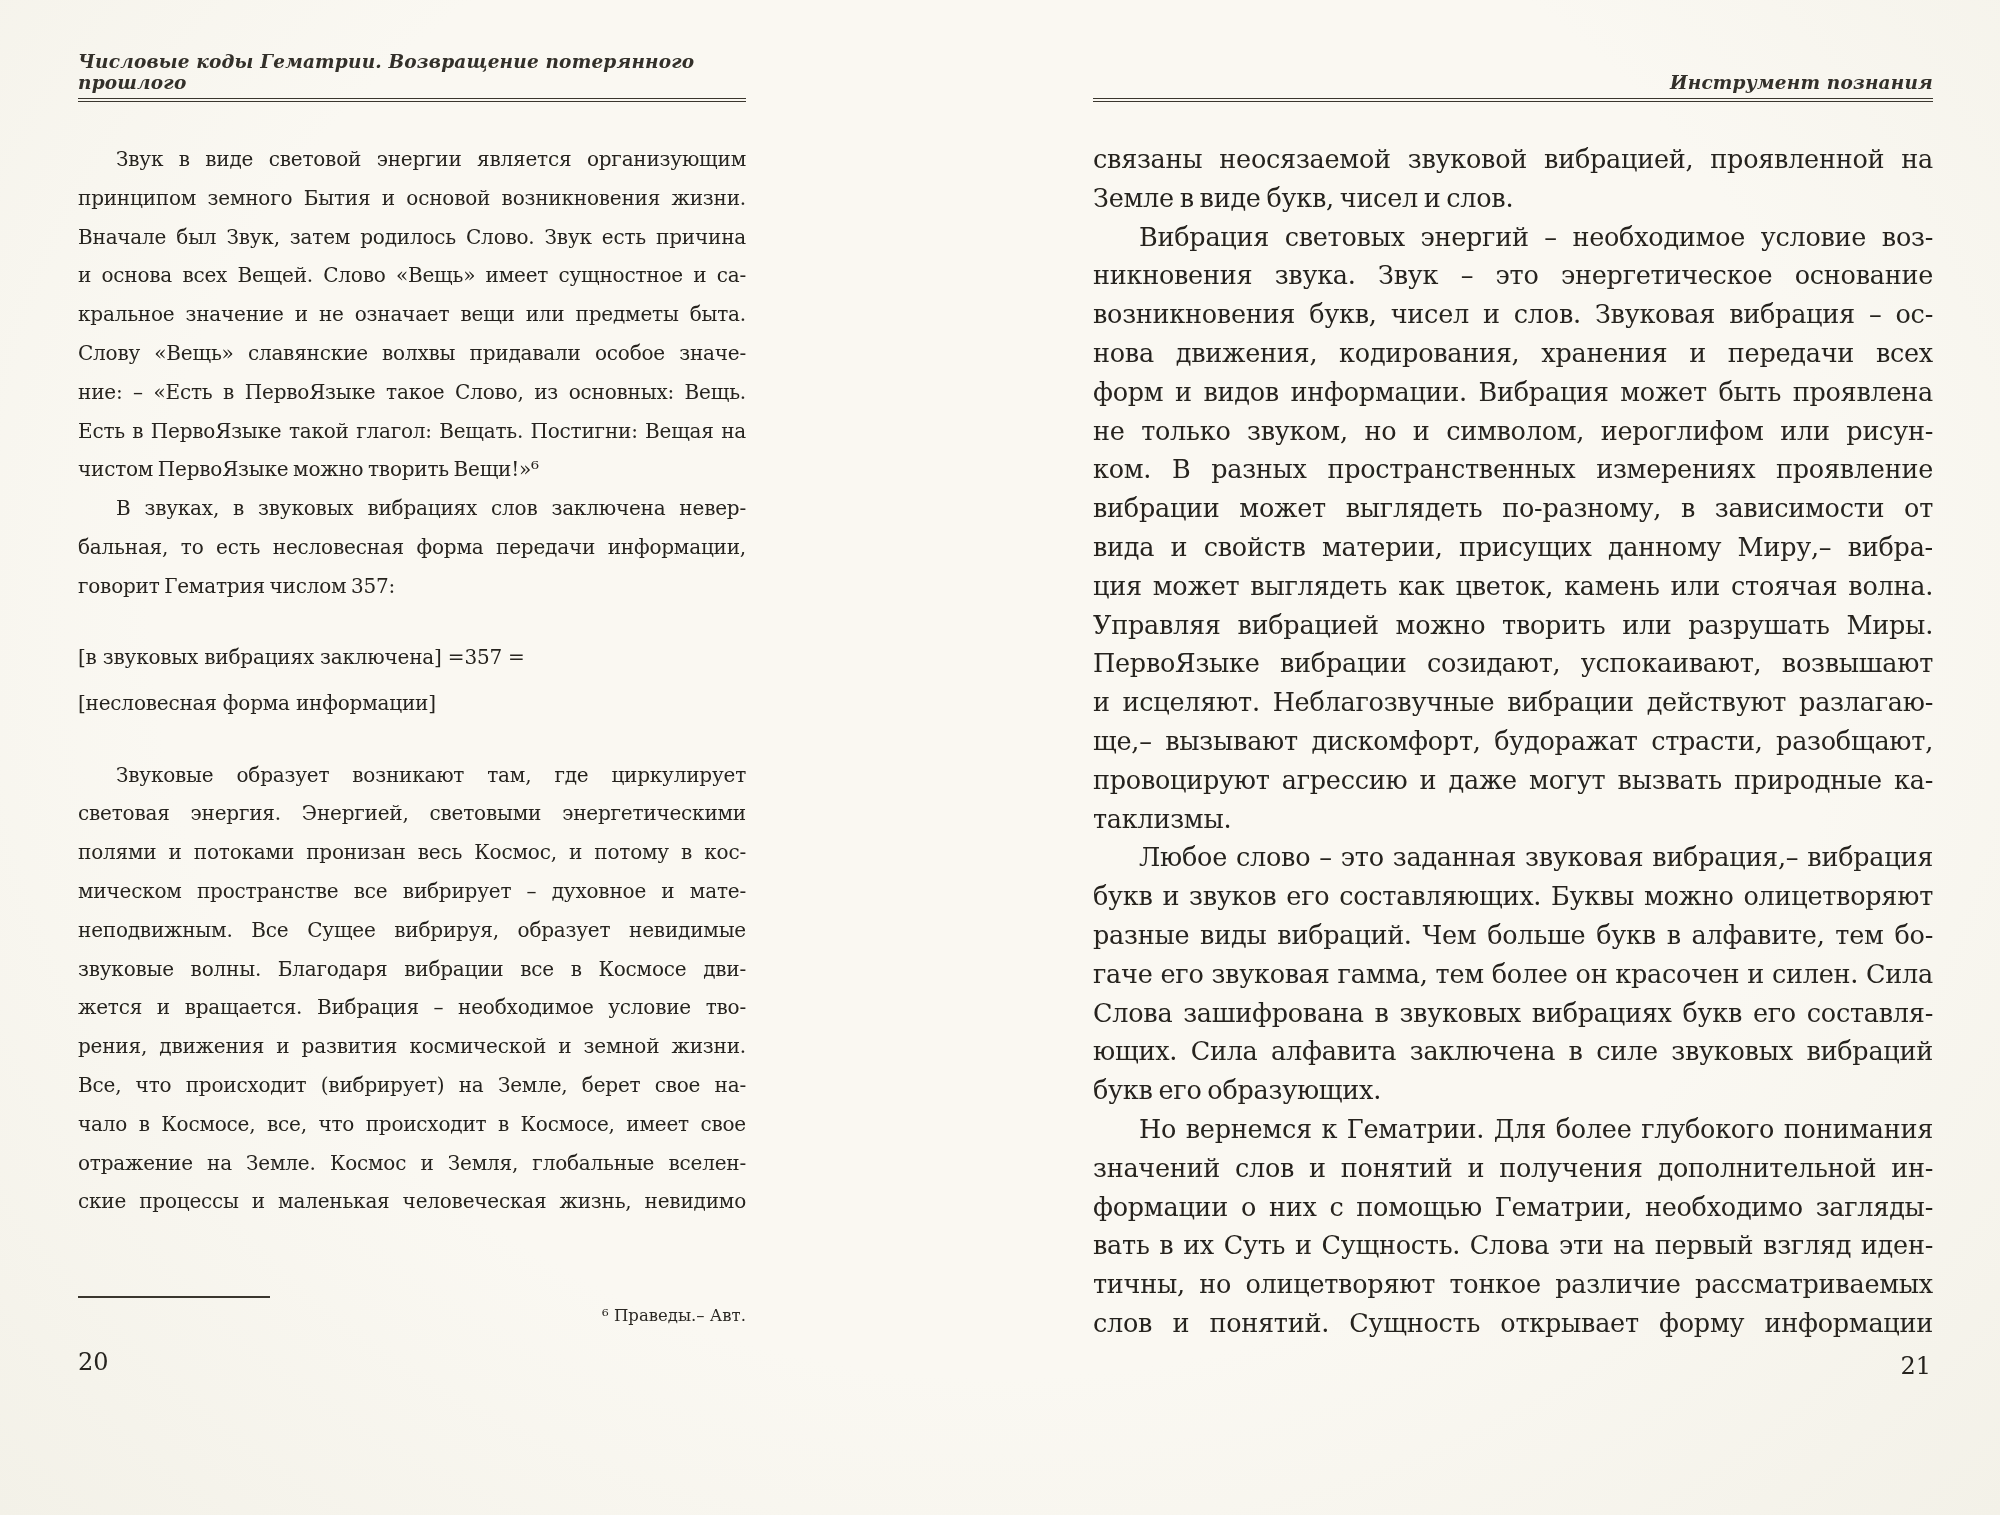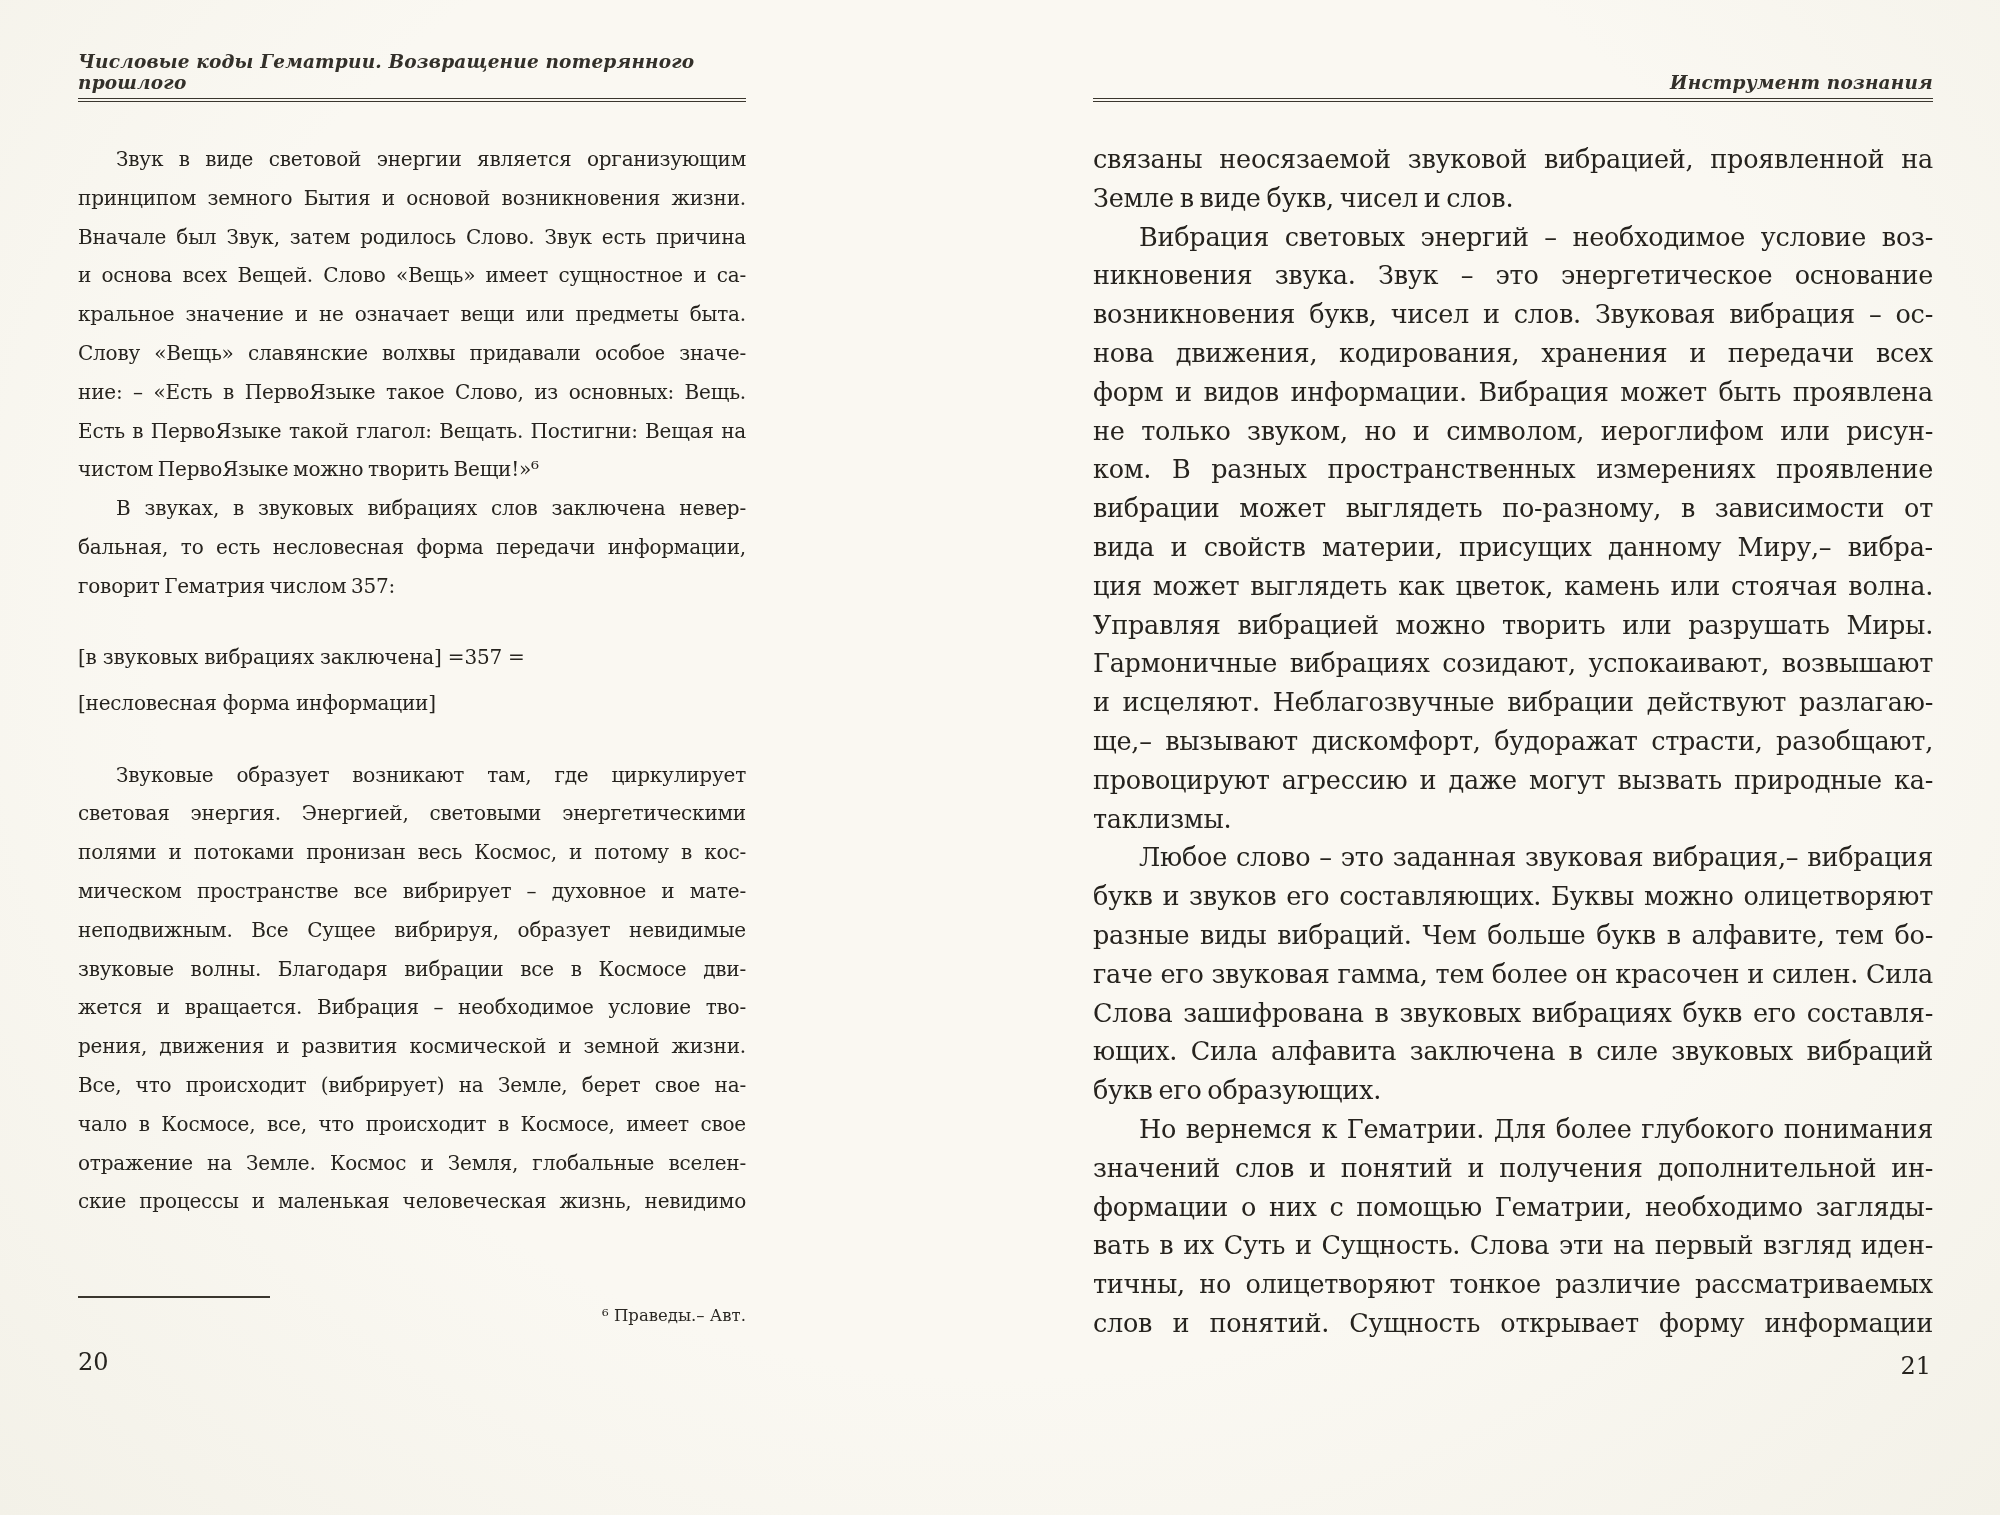--- a/index.html
+++ b/index.html
@@ -106,21 +106,21 @@
         <div class="text-line just">никновения звука. Звук – это энергетическое основание</div>
         <div class="text-line just">возникновения букв, чисел и слов. Звуковая вибрация – ос-</div>
         <div class="text-line just">нова движения, кодирования, хранения и передачи всех</div>
         <div class="text-line just">форм и видов информации. Вибрация может быть проявлена</div>
         <div class="text-line just">не только звуком, но и символом, иероглифом или рисун-</div>
         <div class="text-line just">ком. В разных пространственных измерениях проявление</div>
         <div class="text-line just">вибрации может выглядеть по-разному, в зависимости от</div>
         <div class="text-line just">вида и свойств материи, присущих данному Миру,– вибра-</div>
         <div class="text-line just">ция может выглядеть как цветок, камень или стоячая волна.</div>
         <div class="text-line just">Управляя вибрацией можно творить или разрушать Миры.</div>
-        <div class="text-line just">Гармоничные вибрациях созидают, успокаивают, возвышают</div>
+        <div class="text-line just">ПервоЯзыке вибрации созидают, успокаивают, возвышают</div>
         <div class="text-line just">и исцеляют. Неблагозвучные вибрации действуют разлагаю-</div>
         <div class="text-line just">ще,– вызывают дискомфорт, будоражат страсти, разобщают,</div>
         <div class="text-line just">провоцируют агрессию и даже могут вызвать природные ка-</div>
         <div class="text-line">таклизмы.</div>
         <div class="text-line indent just">Любое слово – это заданная звуковая вибрация,– вибрация</div>
         <div class="text-line just">букв и звуков его составляющих. Буквы можно олицетворяют</div>
         <div class="text-line just">разные виды вибраций. Чем больше букв в алфавите, тем бо-</div>
         <div class="text-line just">гаче его звуковая гамма, тем более он красочен и силен. Сила</div>
         <div class="text-line just">Слова зашифрована в звуковых вибрациях букв его составля-</div>
         <div class="text-line just">ющих. Сила алфавита заключена в силе звуковых вибраций</div>

